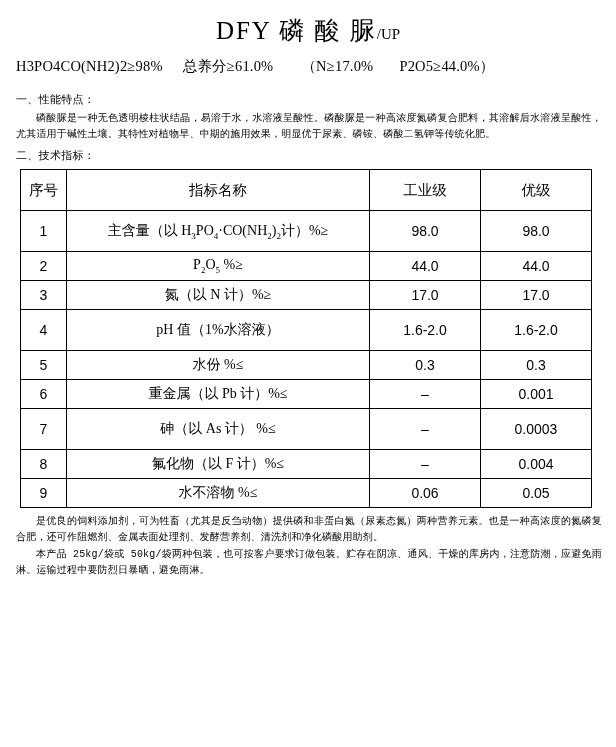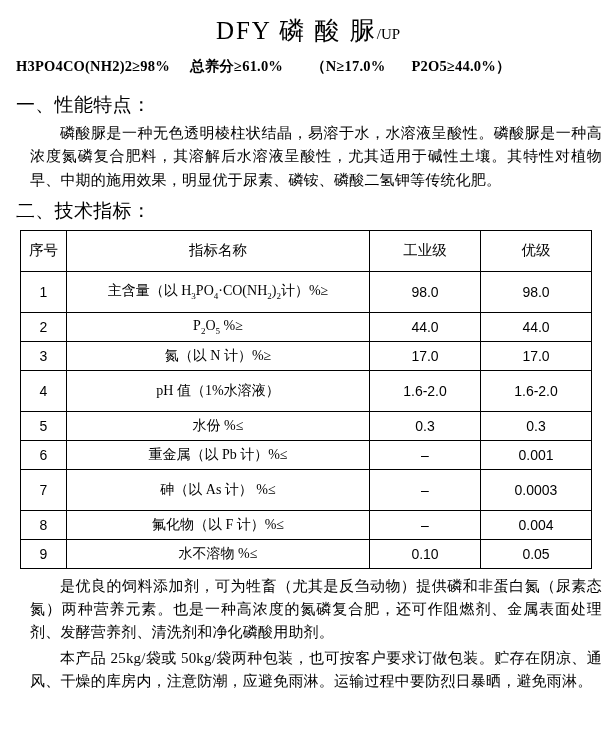--- a/index.html
+++ b/index.html
@@ -39,42 +39,41 @@
     font-size: 15px;
     vertical-align: baseline;
   }
 
   
   .formula-line {
     font-size: 14.5px;
     letter-spacing: 0.2px;
     margin: 10px 0 16px 2px;
     white-space: nowrap;
-    font-weight: bold;
   }
   .formula-line .seg {
     display: inline-block;
   }
   .gap-1 { display:inline-block; width: 20px; }
   .gap-2 { display:inline-block; width: 28px; }
   .gap-3 { display:inline-block; width: 26px; }
 
   
   .sect-head {
-    font-size: 19px;
+    font-size: 11px;
     margin: 6px 0 4px 2px;
     font-family: "Liberation Sans", sans-serif;
     letter-spacing: 0.3px;
   }
   .para {
-    font-size: 15px;
+    font-size: 10px;
     line-height: 1.55;
-    margin: 0 0 2px 16px;
+    margin: 0 0 2px 2px;
     text-align: justify;
-    font-family: Liberation Serif, serif;
+    font-family: Liberation Mono, monospace;
     letter-spacing: 0.2px;
   }
   .para.indent { text-indent: 2em; }
 
   
   table.spec {
     border-collapse: collapse;
     width: 571px;
     margin: 6px 0 6px 6px;
     font-size: 14px;
@@ -184,21 +183,21 @@
         </tr>
         <tr>
           <td>8</td>
           <td class="chem">氟化物（以 F 计）%≤</td>
           <td>–</td>
           <td>0.004</td>
         </tr>
         <tr>
           <td>9</td>
           <td class="chem">水不溶物  %≤</td>
-          <td>0.10</td>
+          <td>0.06</td>
           <td>0.05</td>
         </tr>
       </tbody>
   </table>
 
   <div class="para indent">是优良的饲料添加剂，可为牲畜（尤其是反刍动物）提供磷和非蛋白氮（尿素态氮）两种营养元素。也是一种高浓度的氮磷复合肥，还可作阻燃剂、金属表面处理剂、发酵营养剂、清洗剂和净化磷酸用助剂。</div>
 
   <div class="para indent">本产品 25kg/袋或 50kg/袋两种包装，也可按客户要求订做包装。贮存在阴凉、通风、干燥的库房内，注意防潮，应避免雨淋。运输过程中要防烈日暴晒，避免雨淋。</div>
 
 </div>

